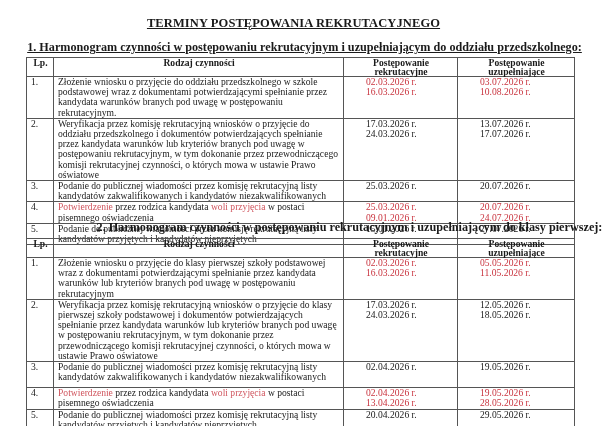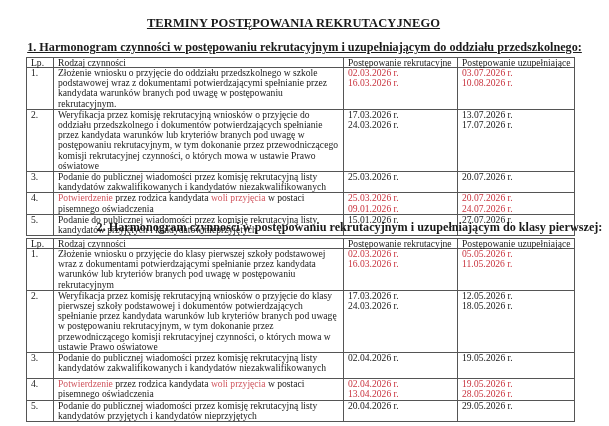--- a/index.html
+++ b/index.html
@@ -23,28 +23,28 @@
     position: absolute; left: 26px; width: 548px;
     border-collapse: collapse; table-layout: fixed;
     font-size: 9.6px; line-height: 10.2px;
   }
   table.t1 { top: 57px; }
   table.t2 { top: 238px; }
   table.sched td, table.sched th {
     border: 1px solid #555; vertical-align: top;
     padding: 0 3px 0 4px; text-align: left; font-weight: normal;
   }
-  table.sched th { font-weight: normal; height: 8px; line-height: 9px; padding-top: 0; }
+  table.sched th { font-weight: bold; height: 8px; line-height: 9px; padding-top: 0; text-align: center; }
   col.c-lp { width: 27px; }
   col.c-act { width: 290px; }
   col.c-rek { width: 114px; }
   col.c-uzu { width: 117px; }
   .bold { font-weight: bold; }
   .red-bold { color: #c9343f; font-weight: bold; }
-  .date { display: block; }
+  .date { display: block; margin-left: 18px; }
   .hl { color: #d0555e; }
 </style>
 </head>
 <body>
 
 <div class="title">TERMINY POSTĘPOWANIA REKRUTACYJNEGO</div>
 
 <div class="heading h1">1. Harmonogram czynności w postępowaniu rekrutacyjnym i uzupełniającym do oddziału przedszkolnego:</div>
 
 <table class="sched t1">

